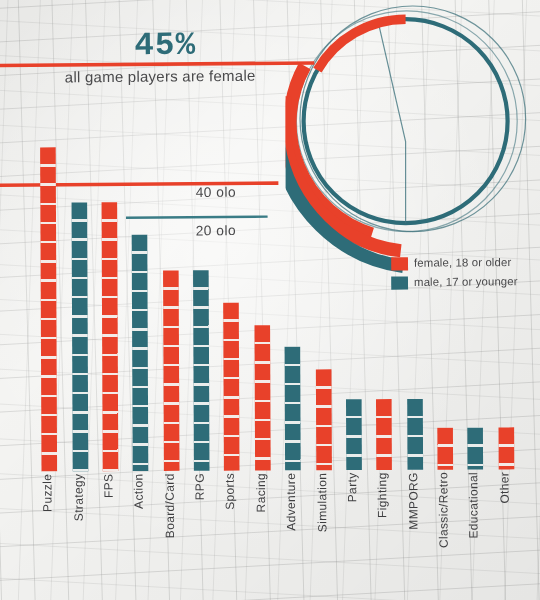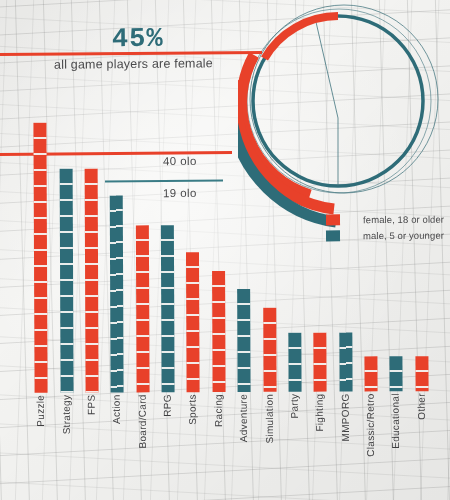--- a/index.html
+++ b/index.html
@@ -101,21 +101,21 @@
 
   
   .legend{
     position:absolute;
     left:326px;top:212px;
     width:124px;
   }
   .legend-row{
     display:flex;
     align-items:center;
-    gap:23px;
+    gap:5px;
     height:14px;
     margin-bottom:2px;
     transform:rotate(-0.4deg);
   }
   .legend-swatch{
     width:14px;height:11px;flex:0 0 14px;
   }
   .legend-swatch.female{background:#e8412a;}
   .legend-swatch.male{background:#2e6c78;}
   .legend-label{
@@ -217,30 +217,30 @@
     </svg>
   </div>
 
   <div class="pct-big">45%</div>
   <div class="rule r1"></div>
   <div class="sub-caption">all game players are female</div>
 
   <div class="rule r2"></div>
   <div class="pct-small p31">40 olo</div>
   <div class="rule r3"></div>
-  <div class="pct-small p19">19 olo</div>
+  <div class="pct-small p19">20 olo</div>
 
   <div class="legend">
     <div class="legend-row">
       <span class="legend-swatch female"></span>
       <span class="legend-label">female, 18 or older</span>
     </div>
     <div class="legend-row">
       <span class="legend-swatch male"></span>
-      <span class="legend-label">male, 5 or younger</span>
+      <span class="legend-label">male, 17 or younger</span>
     </div>
   </div>
 
   <div class="bars" id="bars">
       <div class="barcol">
         <div class="bar" style="height: 100%;"></div>
       </div>
       <div class="barcol">
         <div class="bar male" style="height: 83%;"></div>
       </div>

